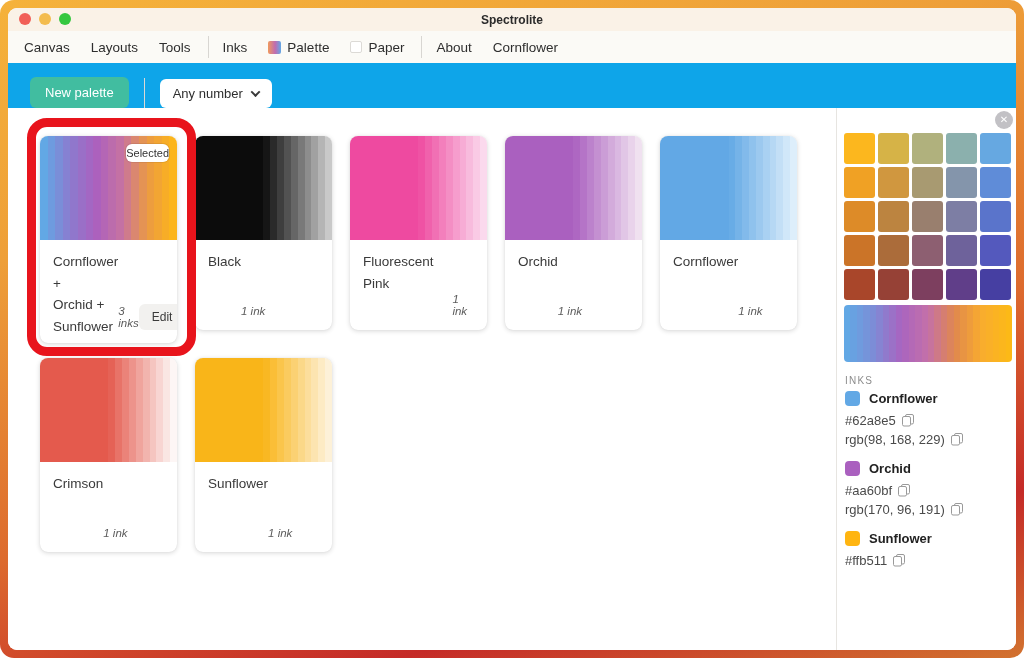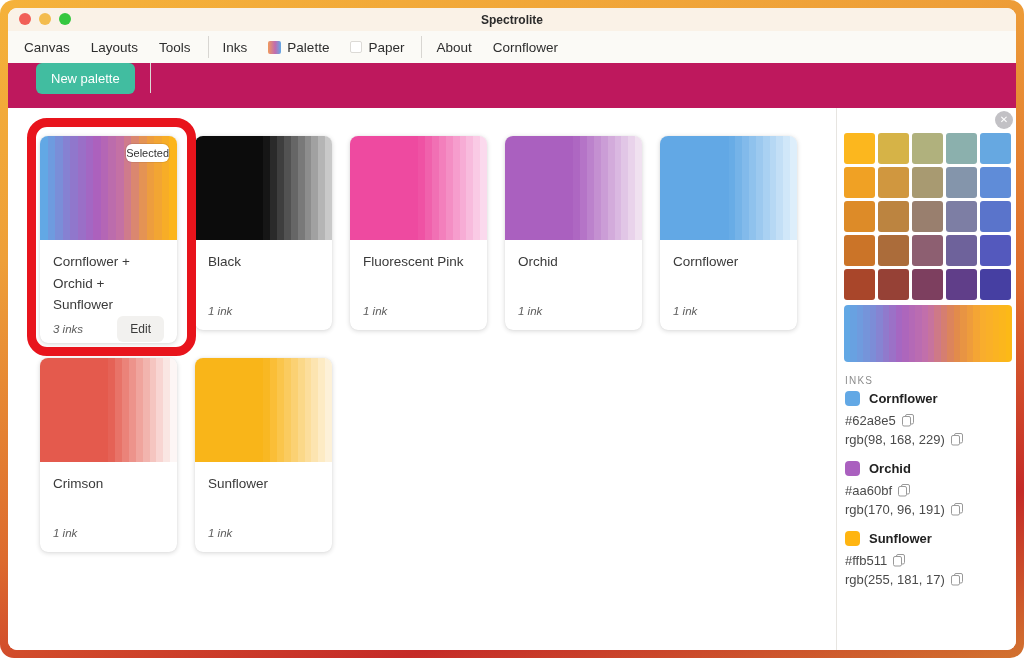--- a/index.html
+++ b/index.html
@@ -18,34 +18,34 @@
   .win-title { font-size:12px; font-weight:bold; color:#2b2b2b; }
 
   
   .menubar { height:32px; background:#fbfaf6; display:flex; align-items:center; padding-left:16px; flex:none; }
   .menu-item { font-size:13.5px; color:#2e2e2e; margin-right:21px; display:flex; align-items:center; gap:6px; cursor:default; }
   .menu-div { width:1px; height:22px; background:#d8d6d2; margin:0 14px 0 -4px; }
   .palette-ic { width:13px; height:13px; border-radius:2px; background:linear-gradient(90deg,#f09a5e,#c06cb0 55%,#62a8e5); }
   .paper-ic { width:12px; height:12px; border-radius:2px; background:#fff; border:1px solid #dcdad6; }
 
   
-  .toolbar { height:45px; background:#be185d; display:flex; align-items:flex-start; padding-left:28px; flex:none; }
+  .toolbar { height:45px; background:#0ea5e9; display:flex; align-items:flex-end; padding-left:22px; flex:none; }
   .btn-new { background:#41bda0; color:#fff; font-size:13px; border:none; border-radius:6px; padding:8px 15px; font-family:inherit; }
   .tb-div { width:1px; height:30px; background:#dbd9d5; margin:0 15px 0 15px; }
   .dropdown { background:#fff; border-radius:6px; padding:7px 13px; font-size:13px; color:#2e2e2e; display:flex; align-items:center; gap:9px; margin-right:16px; }
   .chev { width:7px; height:7px; border-right:2px solid #3a3a3a; border-bottom:2px solid #3a3a3a; transform:rotate(45deg) translate(-1px,-1px); }
 
   
   .content { flex:1; display:flex; min-height:0; }
   .main { flex:1; background:#fff; position:relative; }
   .cards { position:absolute; left:32px; top:28px; display:grid; grid-template-columns:repeat(5,137px); column-gap:18px; row-gap:15px; align-items:start; }
   .card { width:137px; background:#fff; border-radius:8px; box-shadow:0 1px 5px rgba(0,0,0,.16), 0 0 1px rgba(0,0,0,.1); overflow:hidden; }
   .swatch { height:104px; position:relative; }
   .badge { position:absolute; top:8px; right:8px; background:#fff; border-radius:6px; padding:3px 0; font-size:11px; color:#333; box-shadow:0 0 0 1px rgba(0,0,0,.07); }
-  .card-body { height:90px; padding:11px 13px 13px; display:flex; flex-direction:column; }
+  .card-body { height:90px; padding:11px 13px 13px; display:flex; flex-direction:row; }
   .card.tall .card-body { height:103px; }
   .card-title { font-size:13.5px; color:#3a3a3a; line-height:1.6; }
   .card-foot { margin-top:auto; display:flex; justify-content:space-between; align-items:center; }
   .ink-count { font-style:italic; font-size:11.5px; color:#5c5c5c; }
   .btn-edit { background:#f2f1ef; border:none; border-radius:6px; padding:6px 13px; font-size:12px; color:#3a3a3a; font-family:inherit; }
   .annotation { position:absolute; left:19px; top:10px; width:169px; height:238px; border:9px solid #e8141c; border-radius:20px; pointer-events:none; z-index:5; }
 
   
   .sidebar { width:180px; flex:none; background:#fff; border-left:1px solid #e7e5e1; position:relative; }
   .close-btn { position:absolute; top:3px; right:3px; width:18px; height:18px; border-radius:50%; background:#c2c1c5; color:#fff; font-size:10px; line-height:18px; text-align:center; border:none; font-family:inherit; }
@@ -91,20 +91,24 @@
         <span>Paper</span>
       </span>
       <span class="menu-div"></span>
       <span class="menu-item">About</span>
       <span class="menu-item">Cornflower</span>
     </div>
 
     <div class="toolbar">
       <button class="btn-new">New palette</button>
       <span class="tb-div"></span>
+      <div class="dropdown">
+        <span>Any number</span>
+        <span class="chev"></span>
+      </div>
     </div>
 
     <div class="content">
       <div class="main">
 
         <div class="cards">
 
           <div class="card tall">
             <div class="swatch" style="background: linear-gradient(90deg, rgb(98, 168, 229) 0%, rgb(98, 168, 229) 5.56%, rgb(110, 155, 223) 5.56%, rgb(110, 155, 223) 11.11%, rgb(122, 142, 216) 11.11%, rgb(122, 142, 216) 16.67%, rgb(134, 129, 210) 16.67%, rgb(134, 129, 210) 22.22%, rgb(144, 119, 204) 22.22%, rgb(144, 119, 204) 27.78%, rgb(154, 111, 199) 27.78%, rgb(154, 111, 199) 33.33%, rgb(163, 103, 195) 33.33%, rgb(163, 103, 195) 38.89%, rgb(172, 97, 189) 38.89%, rgb(172, 97, 189) 44.44%, rgb(180, 102, 181) 44.44%, rgb(180, 102, 181) 50%, rgb(188, 108, 172) 50%, rgb(188, 108, 172) 55.56%, rgb(196, 113, 164) 55.56%, rgb(196, 113, 164) 61.11%, rgb(207, 123, 140) 61.11%, rgb(207, 123, 140) 66.67%, rgb(218, 135, 112) 66.67%, rgb(218, 135, 112) 72.22%, rgb(228, 147, 84) 72.22%, rgb(228, 147, 84) 77.78%, rgb(237, 157, 62) 77.78%, rgb(237, 157, 62) 83.33%, rgb(242, 165, 51) 83.33%, rgb(242, 165, 51) 88.89%, rgb(247, 173, 39) 88.89%, rgb(247, 173, 39) 94.44%, rgb(252, 181, 27) 94.44%, rgb(252, 181, 27) 100%);">
               <span class="badge">Selected</span>
@@ -276,28 +280,19 @@
             </div>
             <div class="ink-line">
               <span>#ffb511</span>
               <span class="copy-icon">
                   <svg width="12" height="13" viewBox="0 0 12 13">
                     <rect x="3.5" y="0.5" width="8" height="9.5" rx="1.5" fill="#fff" stroke="#9a9a9a"></rect>
                     <rect x="0.5" y="2.5" width="8" height="9.5" rx="1.5" fill="#fff" stroke="#9a9a9a"></rect>
                   </svg>
                 </span>
             </div>
-            <div class="ink-line">
-              <span>rgb(255, 181, 17)</span>
-              <span class="copy-icon">
-                  <svg width="12" height="13" viewBox="0 0 12 13">
-                    <rect x="3.5" y="0.5" width="8" height="9.5" rx="1.5" fill="#fff" stroke="#9a9a9a"></rect>
-                    <rect x="0.5" y="2.5" width="8" height="9.5" rx="1.5" fill="#fff" stroke="#9a9a9a"></rect>
-                  </svg>
-                </span>
-            </div>
           </div>
         </div>
       </div>
     </div>
 
   </div>
 </div>
 
 </body></html>

